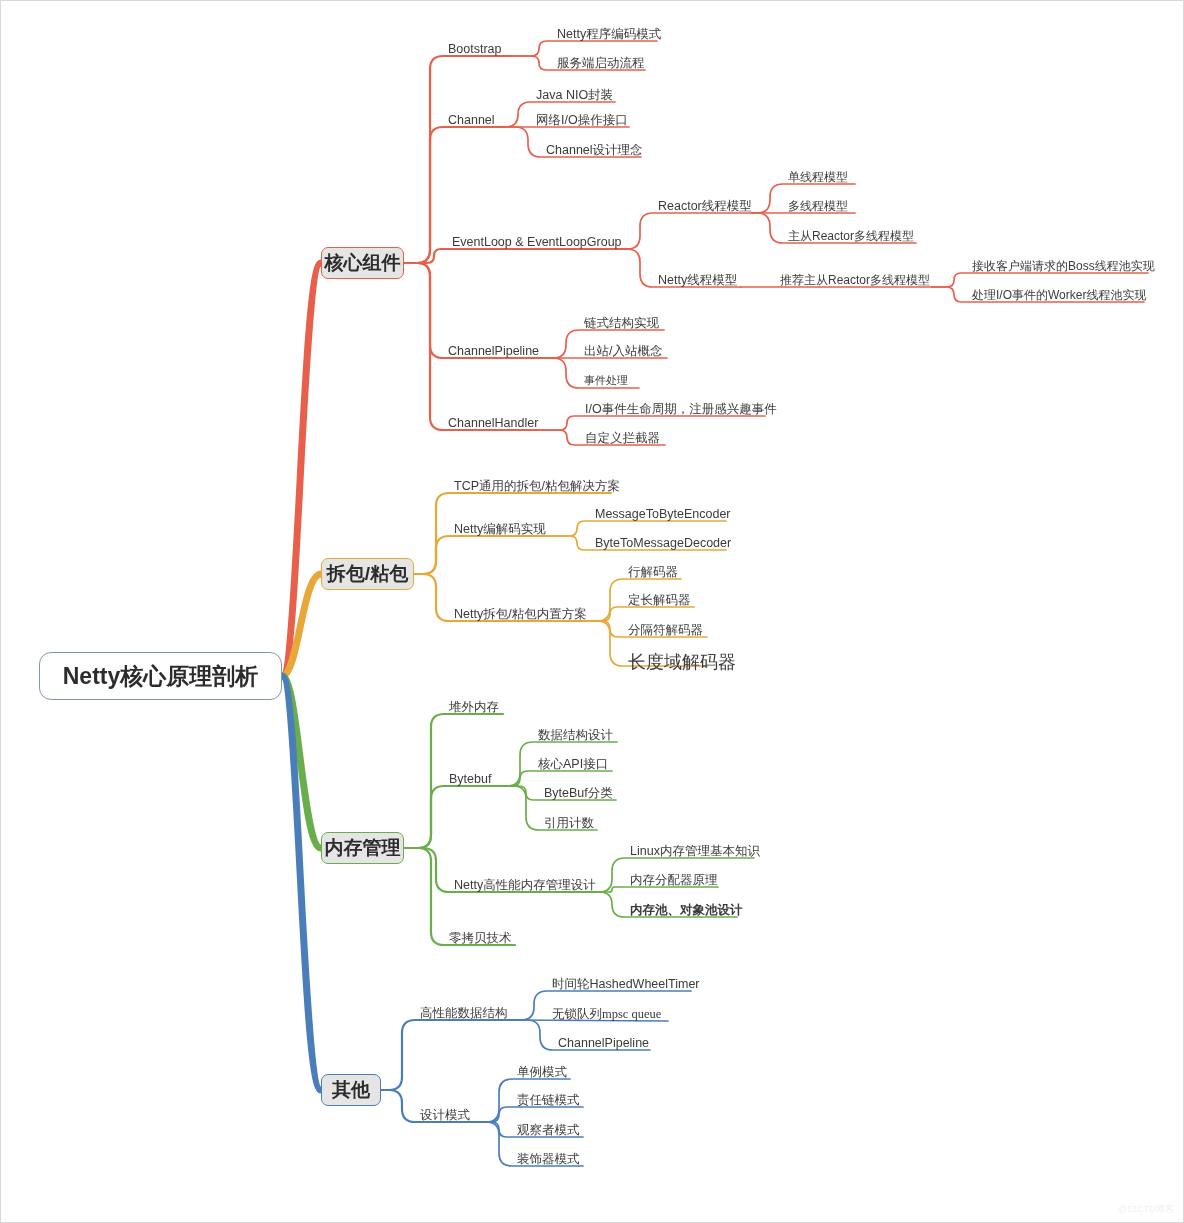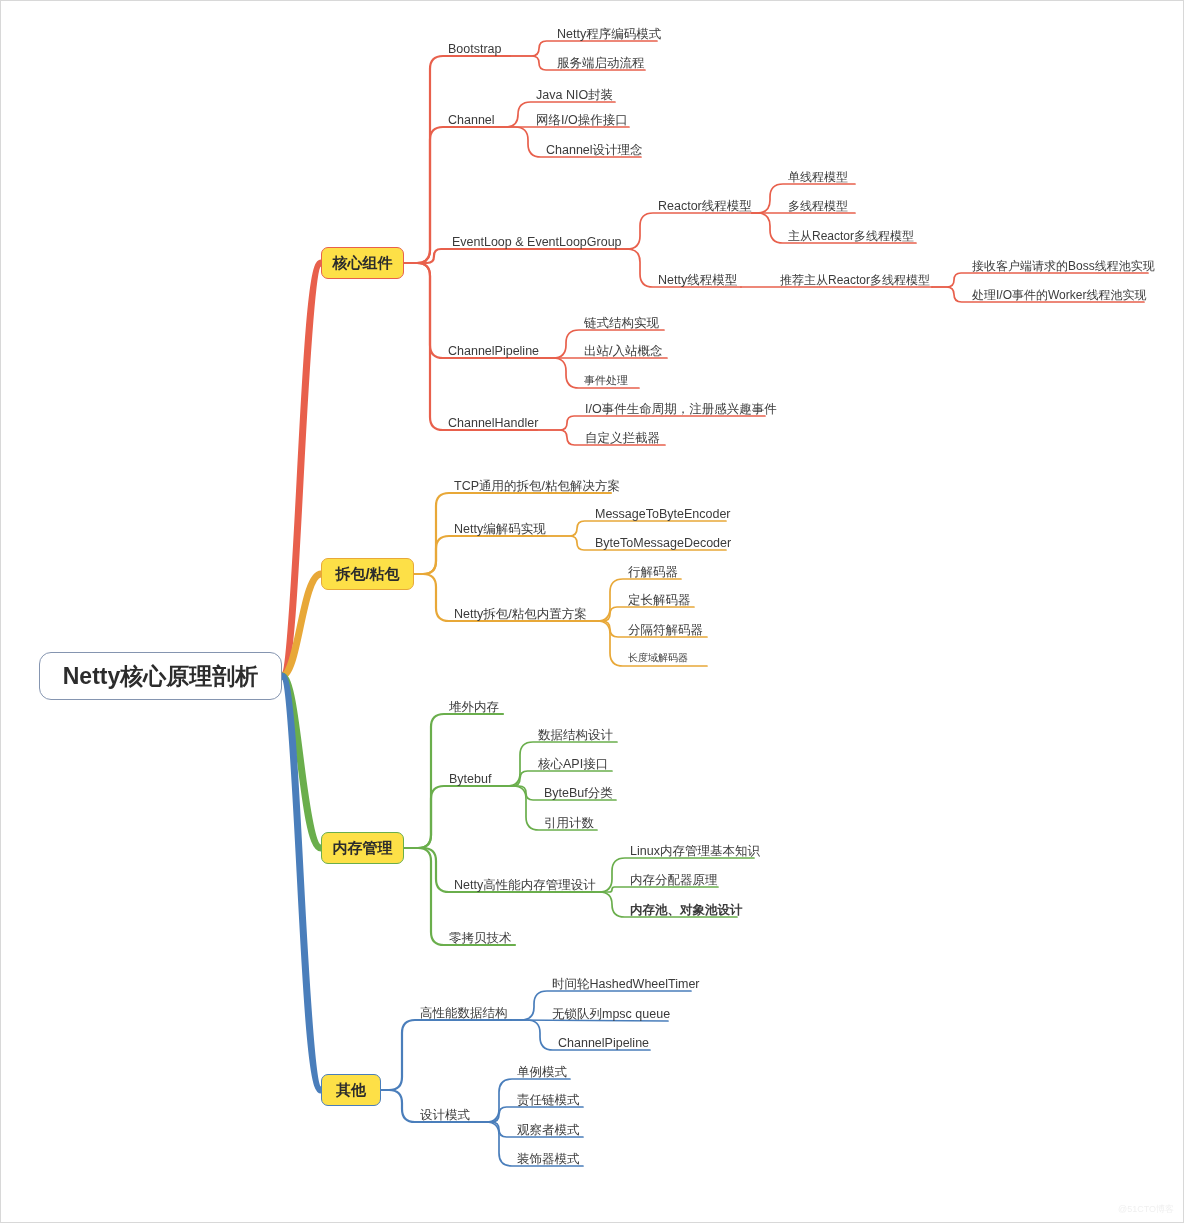--- a/index.html
+++ b/index.html
@@ -47,23 +47,23 @@
     font-weight: bold;
     white-space: nowrap;
     box-sizing: border-box;
   }
   .branch-node {
     position: absolute;
     display: flex;
     align-items: center;
     justify-content: center;
     border-radius: 7px;
-    background: #fde047;
+    background: #e5e5e5;
     color: #2c2c2c;
-    font-size: 15px;
+    font-size: 19px;
     font-weight: bold;
     white-space: nowrap;
     box-sizing: border-box;
     border-width: 1.6px;
     border-style: solid;
   }
   .watermark {
     position: absolute;
     right: 9px;
     bottom: 6px;
@@ -162,37 +162,37 @@
       <div class="node-label" style="left: 584px; top: 431px; font-size: 12.5px;">自定义拦截器</div>
       <div class="branch-node" style="left: 320px; top: 557px; width: 93px; height: 32px; border-color: rgb(232, 168, 56);">拆包/粘包</div>
       <div class="node-label" style="left: 453px; top: 479px; font-size: 12.5px;">TCP通用的拆包/粘包解决方案</div>
       <div class="node-label" style="left: 453px; top: 522px; font-size: 12.5px;">Netty编解码实现</div>
       <div class="node-label" style="left: 594px; top: 507px; font-size: 12.5px;">MessageToByteEncoder</div>
       <div class="node-label" style="left: 594px; top: 536px; font-size: 12.5px;">ByteToMessageDecoder</div>
       <div class="node-label" style="left: 453px; top: 607px; font-size: 12.5px;">Netty拆包/粘包内置方案</div>
       <div class="node-label" style="left: 627px; top: 565px; font-size: 12.5px;">行解码器</div>
       <div class="node-label" style="left: 627px; top: 593px; font-size: 12.5px;">定长解码器</div>
       <div class="node-label" style="left: 627px; top: 623px; font-size: 12.5px;">分隔符解码器</div>
-      <div class="node-label" style="left: 627px; top: 652px; font-size: 10px;">长度域解码器</div>
+      <div class="node-label" style="left: 627px; top: 652px; font-size: 18px;">长度域解码器</div>
       <div class="branch-node" style="left: 320px; top: 831px; width: 83px; height: 32px; border-color: rgb(106, 174, 76);">内存管理</div>
       <div class="node-label" style="left: 448px; top: 700px; font-size: 12.5px;">堆外内存</div>
       <div class="node-label" style="left: 448px; top: 772px; font-size: 12.5px;">Bytebuf</div>
       <div class="node-label" style="left: 537px; top: 728px; font-size: 12.5px;">数据结构设计</div>
       <div class="node-label" style="left: 537px; top: 757px; font-size: 12.5px;">核心API接口</div>
       <div class="node-label" style="left: 543px; top: 786px; font-size: 12.5px;">ByteBuf分类</div>
       <div class="node-label" style="left: 543px; top: 816px; font-size: 12.5px;">引用计数</div>
       <div class="node-label" style="left: 453px; top: 878px; font-size: 12.5px;">Netty高性能内存管理设计</div>
       <div class="node-label" style="left: 629px; top: 844px; font-size: 12.5px;">Linux内存管理基本知识</div>
       <div class="node-label" style="left: 629px; top: 873px; font-size: 12.5px;">内存分配器原理</div>
       <div class="node-label" style="left: 629px; top: 903px; font-size: 12.5px; font-weight: bold;">内存池、对象池设计</div>
       <div class="node-label" style="left: 448px; top: 931px; font-size: 12.5px;">零拷贝技术</div>
       <div class="branch-node" style="left: 320px; top: 1073px; width: 60px; height: 32px; border-color: rgb(74, 126, 187);">其他</div>
       <div class="node-label" style="left: 419px; top: 1006px; font-size: 12.5px;">高性能数据结构</div>
       <div class="node-label" style="left: 551px; top: 977px; font-size: 12.5px;">时间轮HashedWheelTimer</div>
-      <div class="node-label" style="left: 551px; top: 1007px; font-size: 12.5px;">无锁队列mpsc queue</div>
+      <div class="node-label" style="left: 551px; top: 1007px; font-size: 12.5px; font-family: Liberation Serif, serif;">无锁队列mpsc queue</div>
       <div class="node-label" style="left: 557px; top: 1036px; font-size: 12.5px;">ChannelPipeline</div>
       <div class="node-label" style="left: 419px; top: 1108px; font-size: 12.5px;">设计模式</div>
       <div class="node-label" style="left: 516px; top: 1065px; font-size: 12.5px;">单例模式</div>
       <div class="node-label" style="left: 516px; top: 1093px; font-size: 12.5px;">责任链模式</div>
       <div class="node-label" style="left: 516px; top: 1123px; font-size: 12.5px;">观察者模式</div>
       <div class="node-label" style="left: 516px; top: 1152px; font-size: 12.5px;">装饰器模式</div>
     </div>
   <div class="watermark">@51CTO博客</div>
 </div>
 

